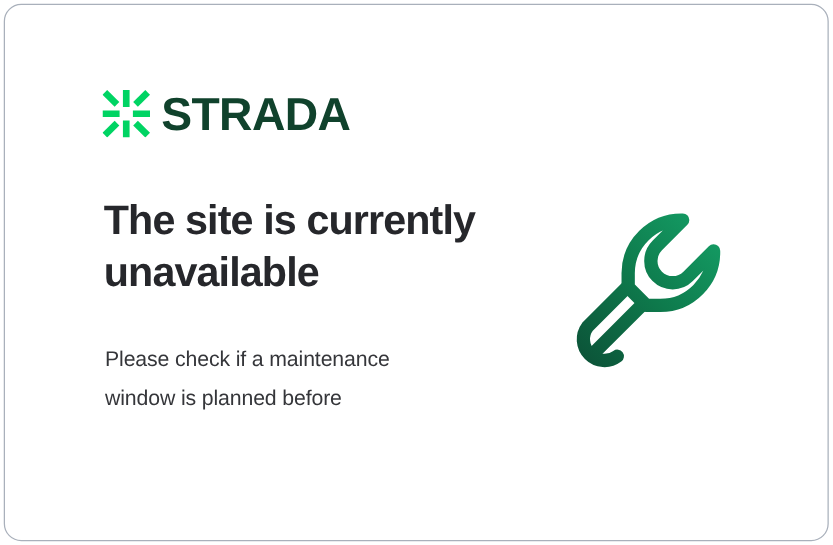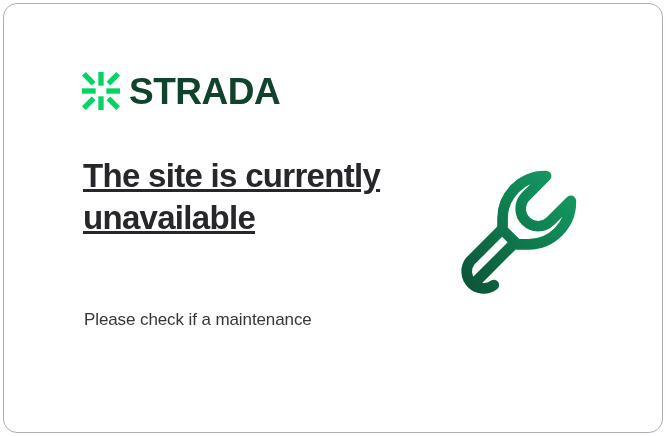--- a/index.html
+++ b/index.html
@@ -62,37 +62,36 @@
   .headline {
     position: absolute;
     left: 79px;
     top: 151px;
     width: 330px;
     font-size: 33px;
     font-weight: 700;
     line-height: 1.26;
     letter-spacing: -0.7px;
     color: #26272b;
-    text-decoration: underline;
   }
 
   
   .body-copy {
     position: absolute;
     left: 80px;
     top: 268px;
     width: 300px;
     font-size: 17px;
     font-weight: 400;
     line-height: 1.85;
     letter-spacing: -0.1px;
     color: #35363a;
   }
 
-  .body-copy .line { display: block; margin-top: 32px; }
+  .body-copy .line { display: block; }
 
   
   .wrench {
     position: absolute;
     left: 452px;
     top: 158px;
     width: 158px;
     height: 155px;
   }
   .wrench svg { display: block; width: 100%; height: 100%; }
@@ -125,20 +124,21 @@
         </svg>
       </span>
 
       <span class="brand-word">STRADA</span>
     </div>
 
     <h1 class="headline">The site is currently unavailable</h1>
 
     <p class="body-copy">
       <span class="line">Please check if a maintenance</span>
+      <span class="line">window is planned before</span>
     </p>
 
     <div class="wrench">
       <svg viewBox="0 0 160 160" xmlns="http://www.w3.org/2000/svg" aria-hidden="true">
         <defs>
           <linearGradient id="wrenchGrad" x1="18" y1="142" x2="146" y2="18" gradientUnits="userSpaceOnUse">
             <stop offset="0" stop-color="#0c5338"></stop>
             <stop offset="0.45" stop-color="#0e7a4c"></stop>
             <stop offset="1" stop-color="#16a66b"></stop>
           </linearGradient>

